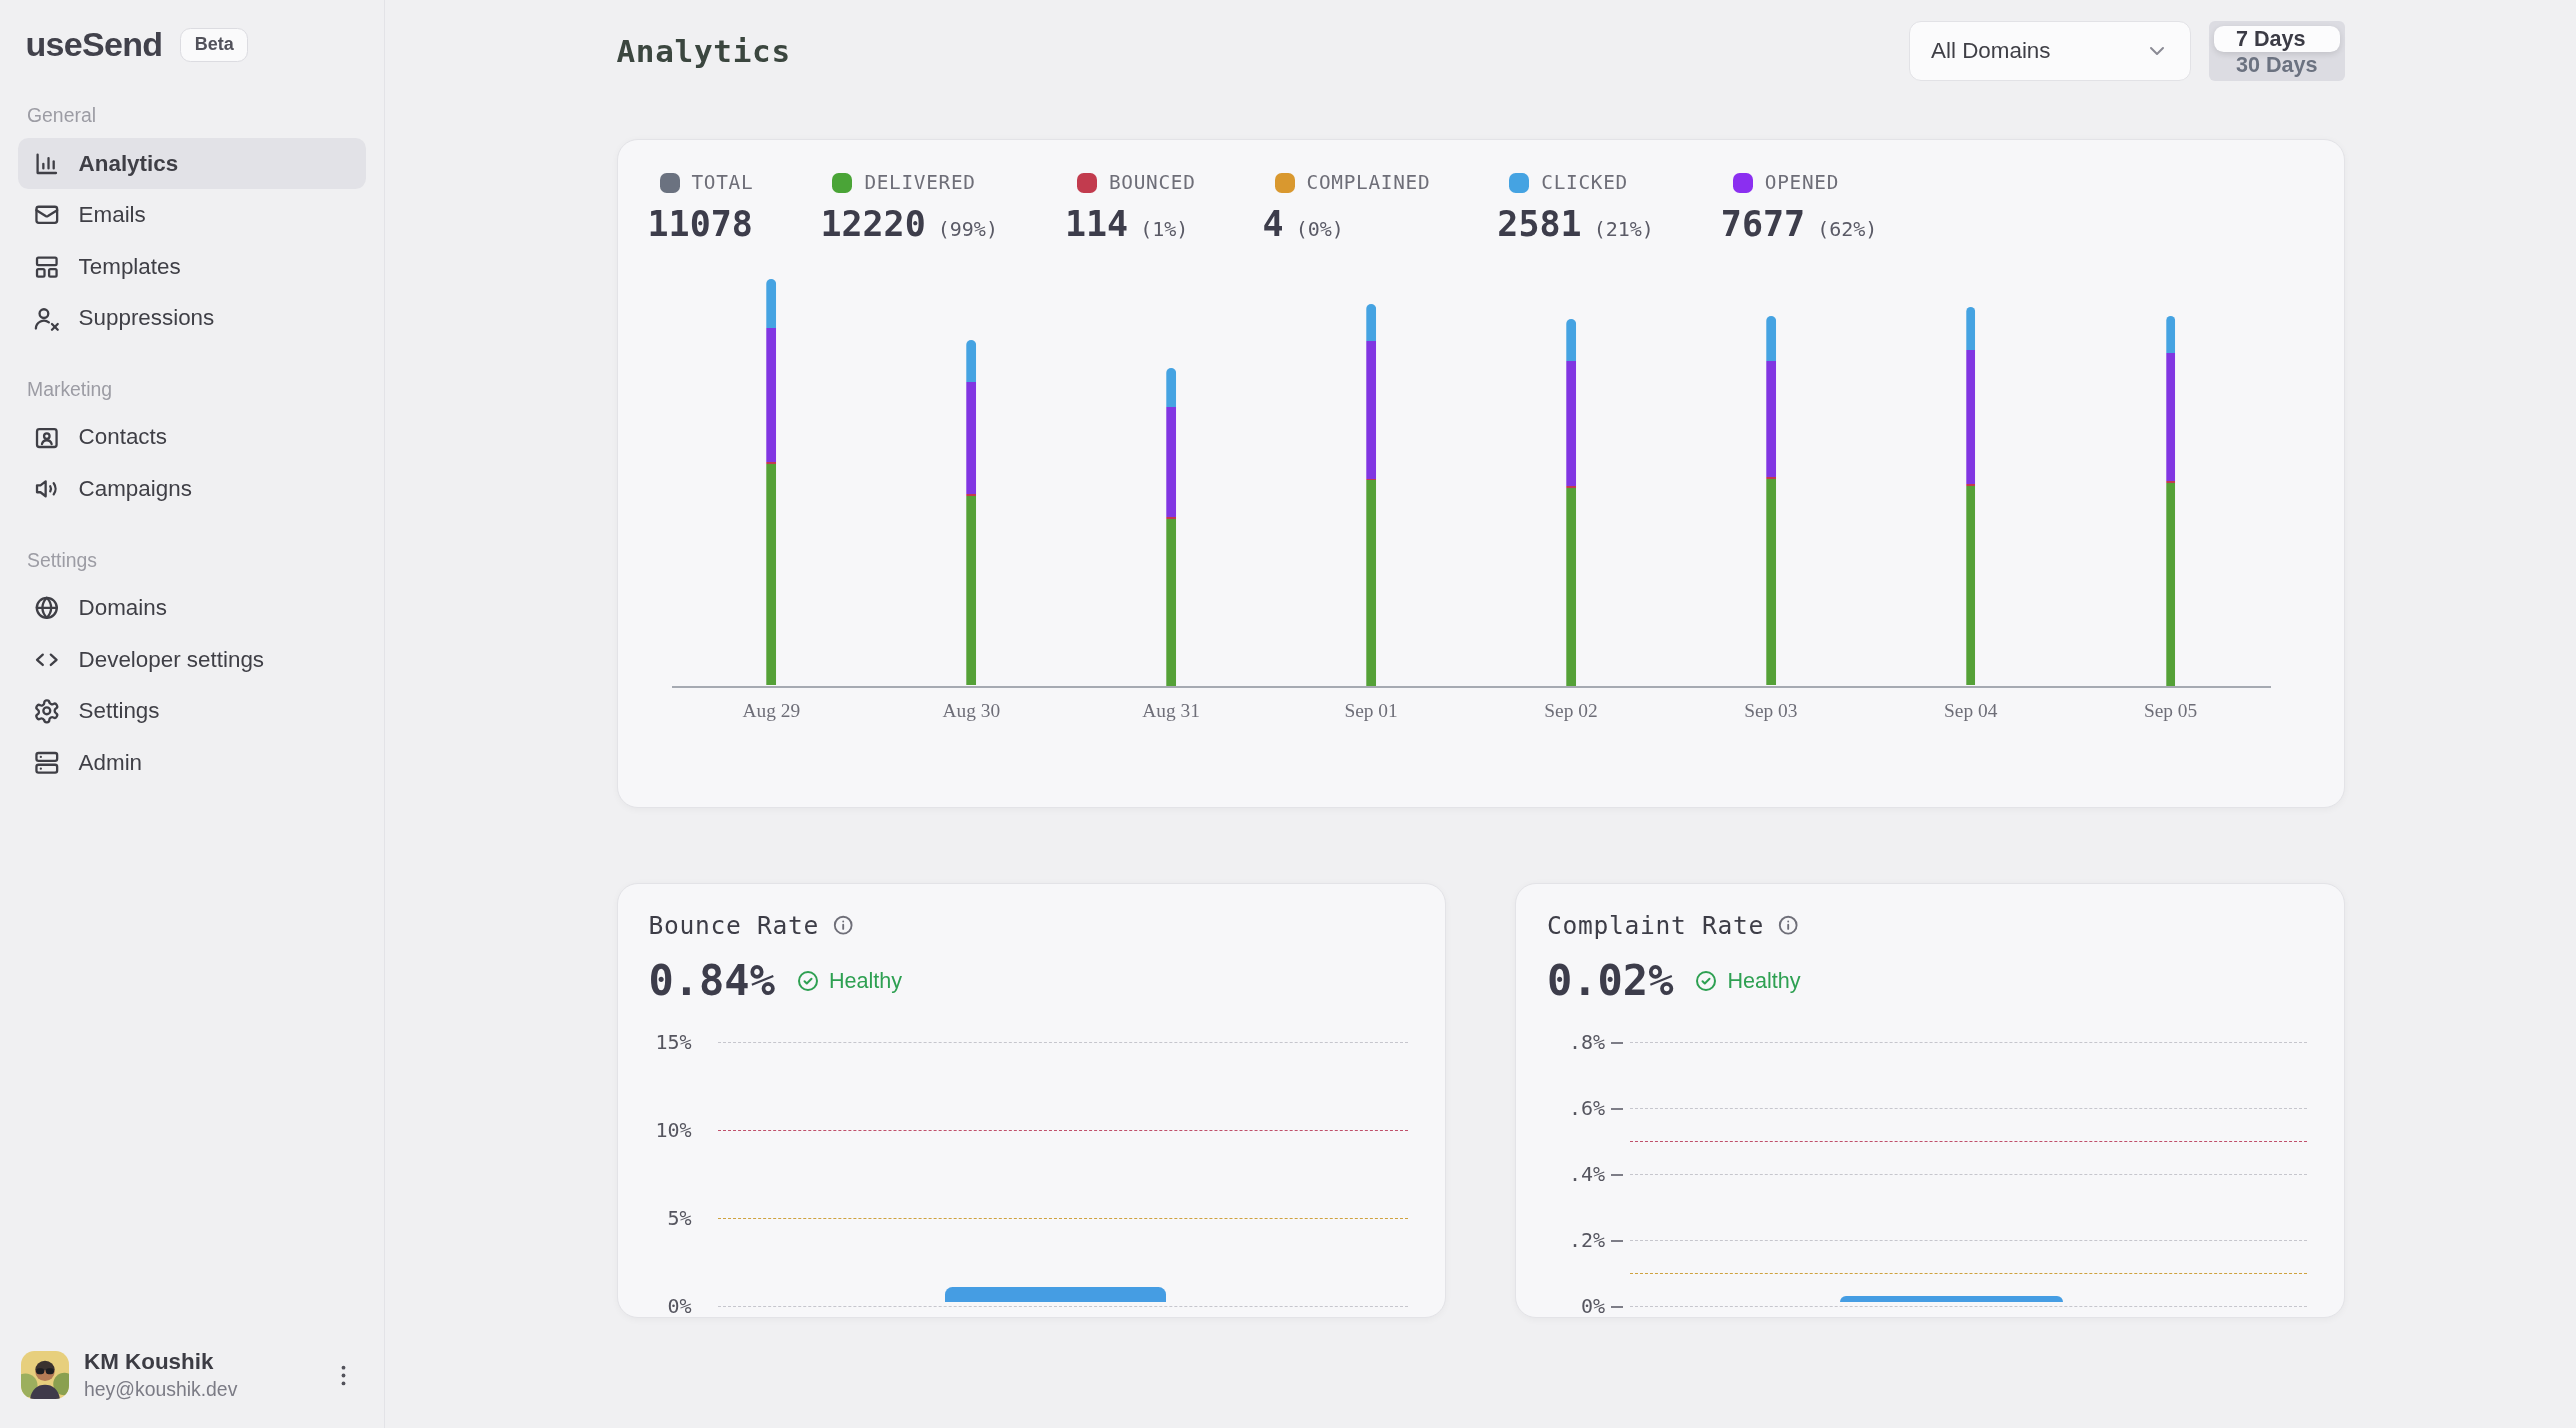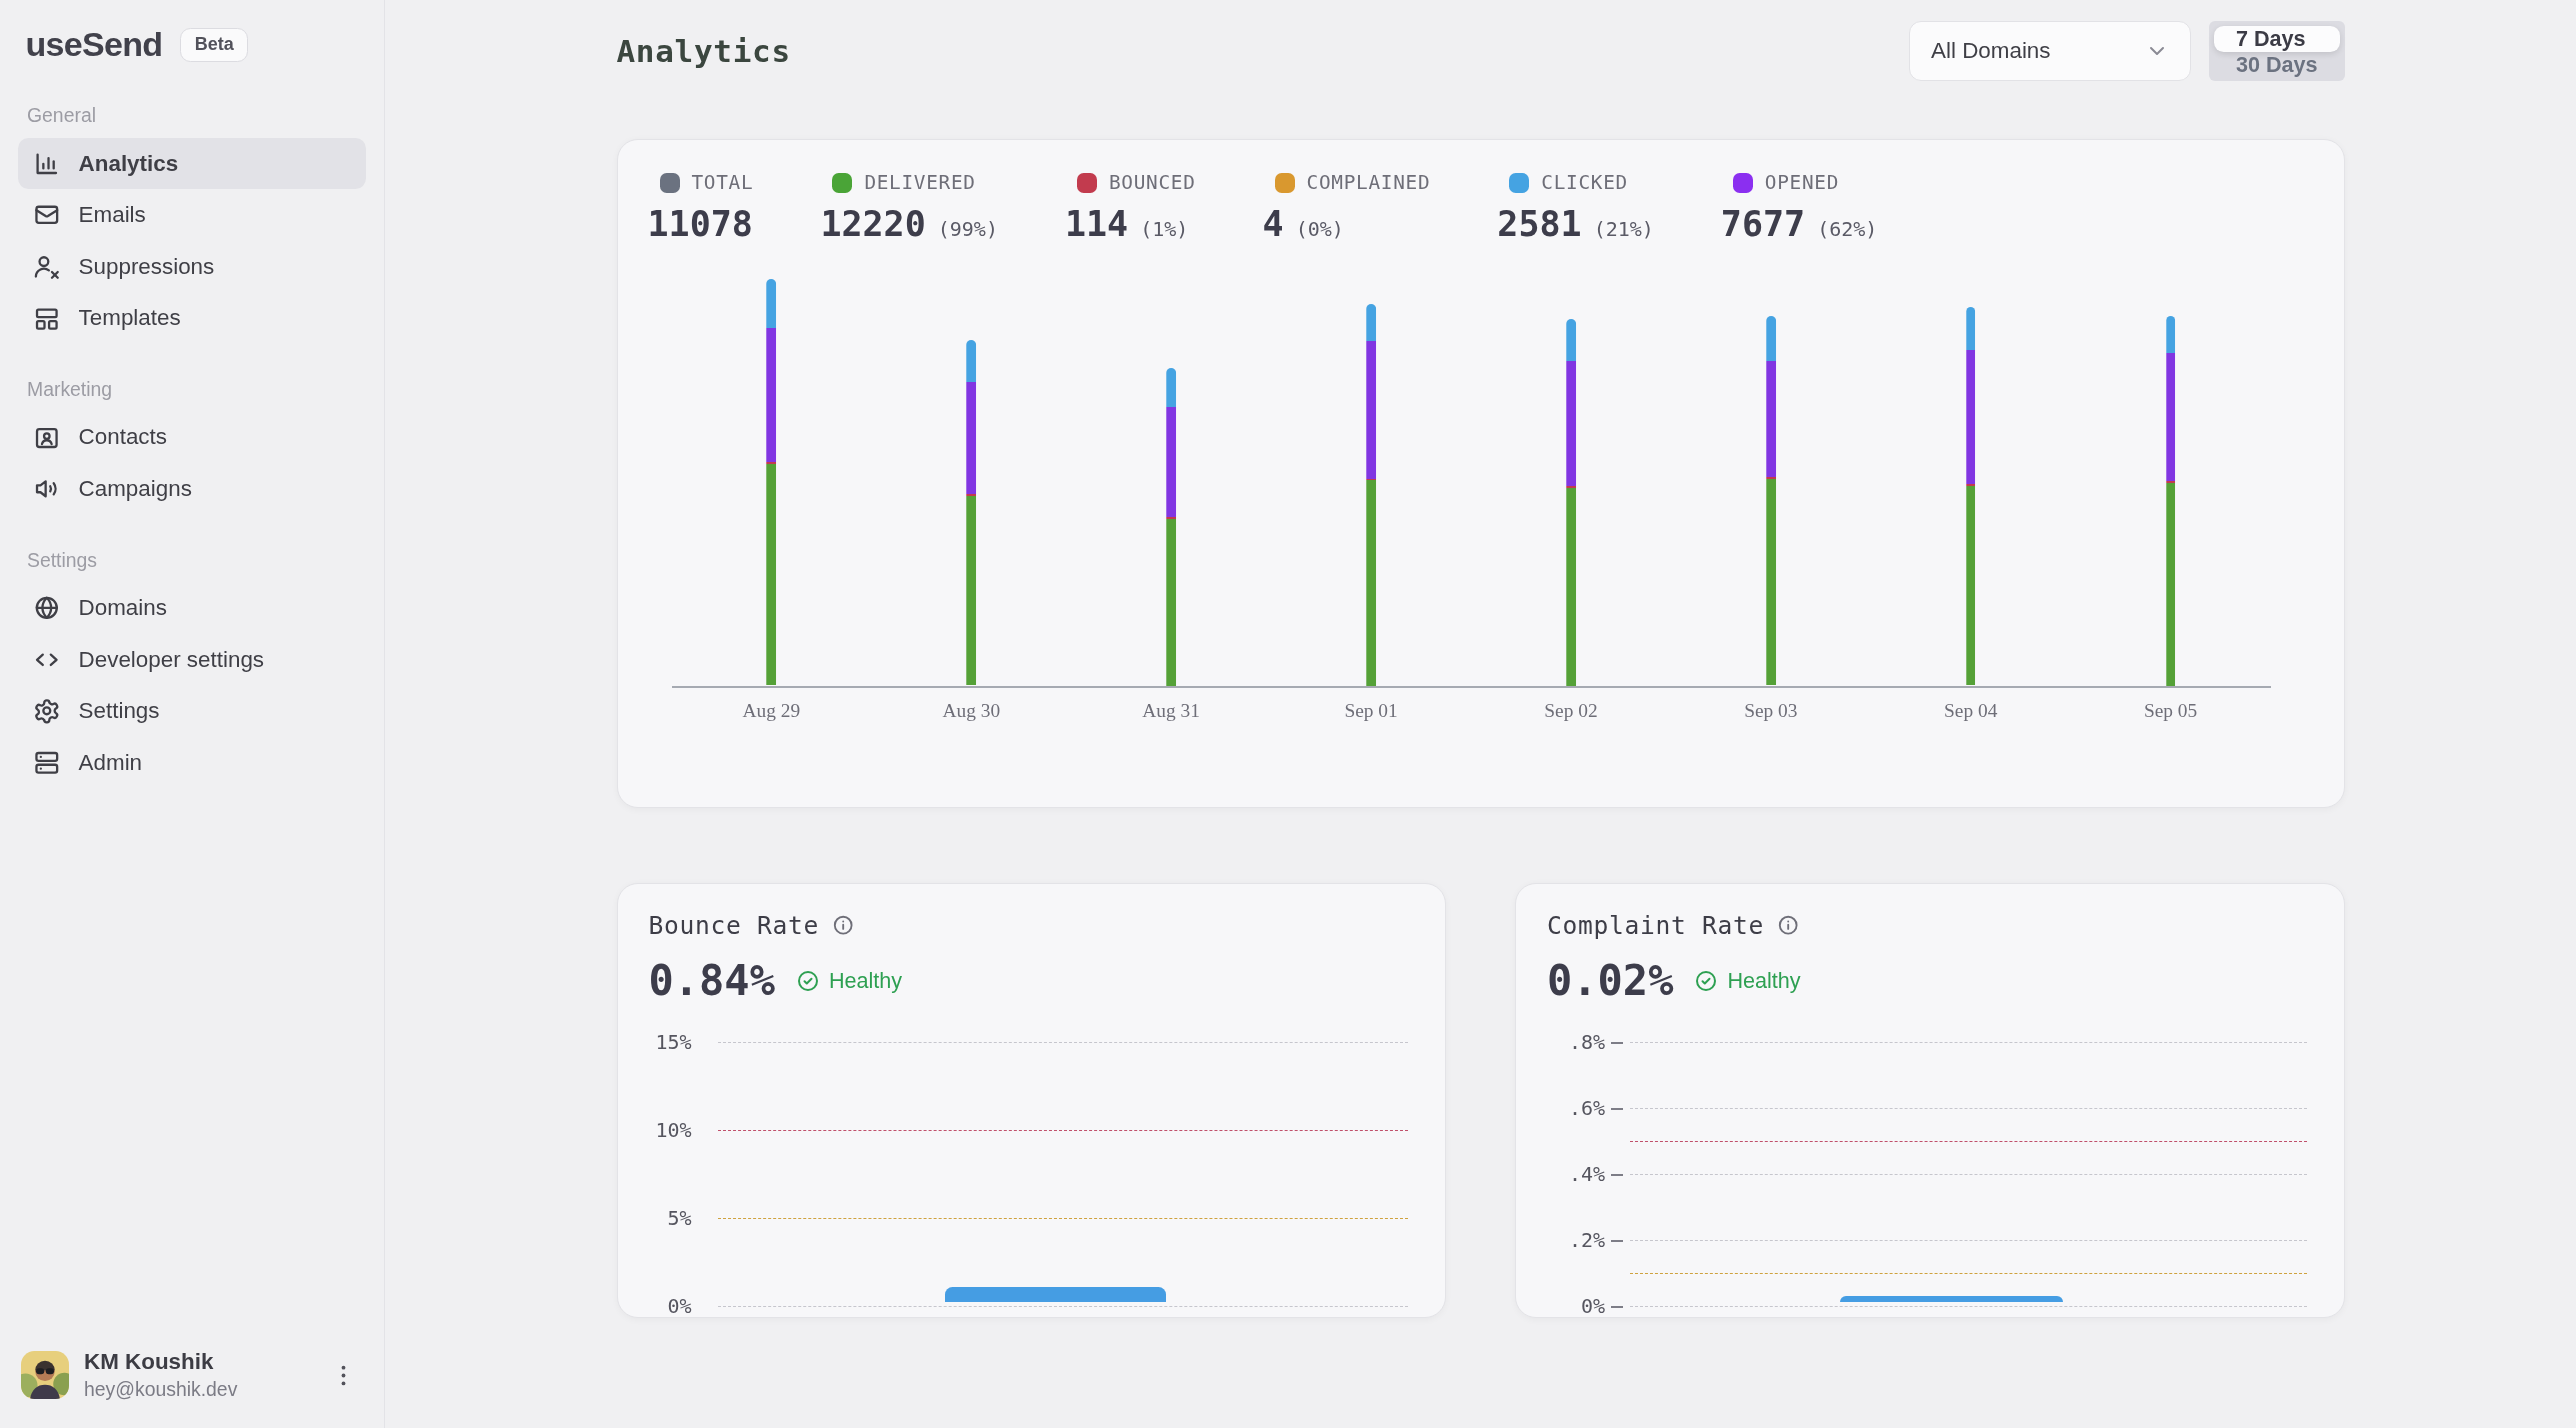--- a/index.html
+++ b/index.html
@@ -134,37 +134,37 @@
           <svg viewBox="0 0 24 24" fill="none" stroke-width="2" stroke-linecap="round" stroke-linejoin="round">
             <rect x="3" y="5" width="18" height="14" rx="2"></rect>
             <path d="m21 8-8 5.1a2 2 0 0 1-2 0L3 8"></path>
           </svg>
         </span>
         <span>Emails</span>
       </div>
       <div class="nav-item">
         <span class="nav-icon">
           <svg viewBox="0 0 24 24" fill="none" stroke-width="2" stroke-linecap="round" stroke-linejoin="round">
+            <rect x="3.5" y="4" width="17" height="6.5" rx="1.2"></rect>
+            <rect x="3.5" y="14" width="6.5" height="6.5" rx="1.2"></rect>
+            <rect x="14" y="14" width="6.5" height="6.5" rx="1.2"></rect>
+          </svg>
+        </span>
+        <span>Templates</span>
+      </div>
+      <div class="nav-item">
+        <span class="nav-icon">
+          <svg viewBox="0 0 24 24" fill="none" stroke-width="2" stroke-linecap="round" stroke-linejoin="round">
             <circle cx="9.5" cy="7.5" r="3.8"></circle>
             <path d="M2.5 20.5a7 7 0 0 1 11.3-5.4"></path>
             <path d="m16.5 16.5 5 5"></path>
             <path d="m21.5 16.5-5 5"></path>
           </svg>
         </span>
         <span>Suppressions</span>
-      </div>
-      <div class="nav-item">
-        <span class="nav-icon">
-          <svg viewBox="0 0 24 24" fill="none" stroke-width="2" stroke-linecap="round" stroke-linejoin="round">
-            <rect x="3.5" y="4" width="17" height="6.5" rx="1.2"></rect>
-            <rect x="3.5" y="14" width="6.5" height="6.5" rx="1.2"></rect>
-            <rect x="14" y="14" width="6.5" height="6.5" rx="1.2"></rect>
-          </svg>
-        </span>
-        <span>Templates</span>
       </div>
       <div class="section-label">Marketing</div>
       <div class="nav-item">
         <span class="nav-icon">
           <svg viewBox="0 0 24 24" fill="none" stroke-width="2" stroke-linecap="round" stroke-linejoin="round">
             <rect x="3.5" y="4.5" width="17" height="15.5" rx="2"></rect>
             <circle cx="12" cy="10.5" r="2.4"></circle>
             <path d="M7.8 17.5a4.3 4.3 0 0 1 8.4 0"></path>
           </svg>
         </span>

